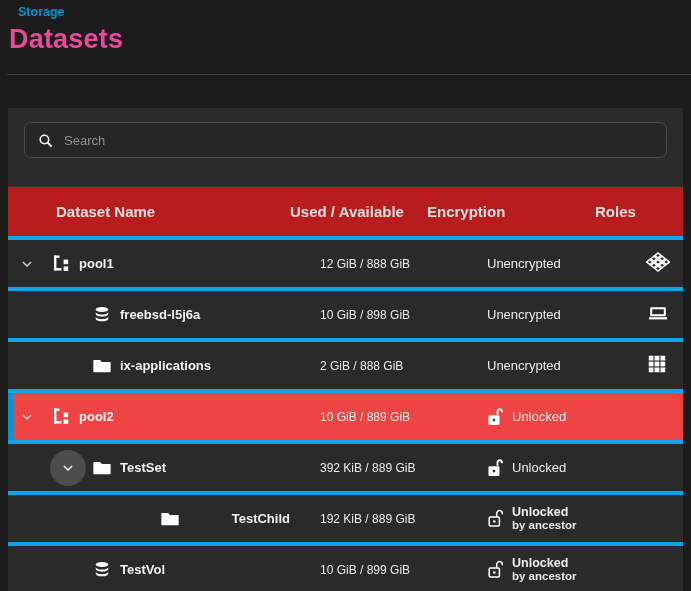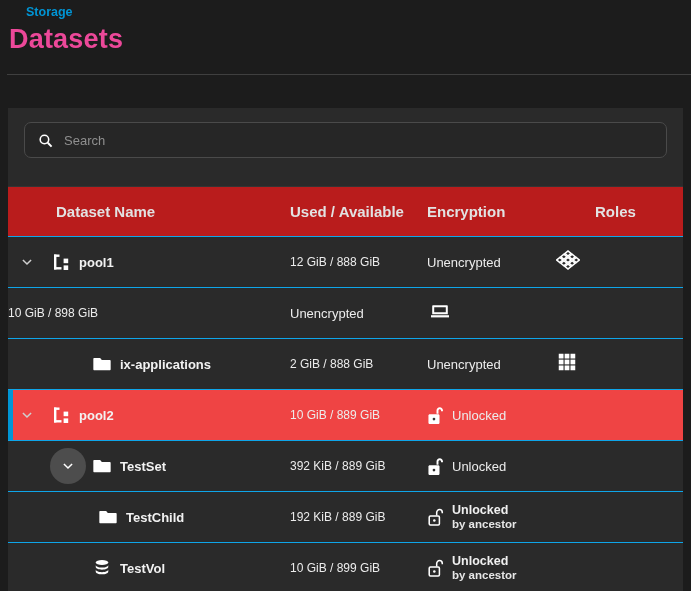--- a/index.html
+++ b/index.html
@@ -5,21 +5,21 @@
   * { margin:0; padding:0; box-sizing:border-box; }
   html,body { background:#111; }
   #screen {
     position:relative; width:691px; height:591px; overflow:hidden;
     background:#1c1c1c;
     font-family:"Liberation Sans", sans-serif;
     -webkit-font-smoothing:antialiased;
   }
   
   .breadcrumb {
-    position:absolute; left:26px; top:5px;
+    position:absolute; left:18px; top:5px;
     font-size:12.5px; font-weight:700; color:#0095d5; cursor:pointer;
   }
   .page-title {
     position:absolute; left:9px; top:24px;
     font-size:27px; font-weight:700; color:#ec4899; letter-spacing:.2px;
   }
   .title-divider {
     position:absolute; left:7px; right:0; top:74px;
     height:1px; background:#3f3f3f;
   }
@@ -45,31 +45,31 @@
   .thead, .row {
     display:grid; grid-template-columns:282px 137px 128px 1fr;
     align-items:center;
   }
   .thead {
     height:50px; background:#b91c1c; border-top:1px solid #343434;
     color:#e2e2e2; font-size:15px; font-weight:700;
   }
   .th-name { padding-left:48px; }
   .row {
-    height:51px; background:#2a2a2a; border-top:1px solid #0ea5e9;
-    position:relative; cursor:pointer;
+    height:51px; background:#2a2a2a; border-top:4px solid #0ea5e9;
+    position:relative; cursor:pointer;gap:30px;
   }
   .row.selected { background:#ef4444; }
   .sel-bar {
     position:absolute; left:0; top:0; bottom:0; width:5px; background:#0095d5;
   }
   .name-cell { display:flex; align-items:center; min-width:0; }
   .lvl1 .name-cell { padding-left:1px; }
   .lvl2 .name-cell { padding-left:42px; }
-  .lvl3 .name-cell { padding-left:48px; }
+  .lvl3 .name-cell { padding-left:66px;justify-content:space-between; }
   .expander {
     width:36px; height:36px; flex:0 0 36px; border-radius:50%;
     display:flex; align-items:center; justify-content:center; cursor:pointer;
   }
   .expander.circled { background:#4d4d4d; }
   .type-icon {
     width:20px; height:20px; flex:0 0 20px; margin:0 8px 0 6px;
     display:flex; align-items:center; justify-content:center;
   }
   .ds-name { color:#f2f2f2; font-size:13px; font-weight:700; white-space:nowrap; }
@@ -147,20 +147,31 @@
               <rect x="-8" y="3.6" width="4.4" height="4.4"></rect>
                 <rect x="-2.2" y="3.6" width="4.4" height="4.4"></rect>
                 <rect x="3.6" y="3.6" width="4.4" height="4.4"></rect>
             </g>
           </svg>
         </span>
       </div>
     </div>
 
     <div class="row lvl2">
+      <div class="name-cell">
+        <span class="expander"></span>
+        <span class="type-icon">
+          <svg width="20" height="20" viewBox="0 0 24 24" fill="#ffffff">
+            <ellipse cx="12" cy="5.4" rx="7.5" ry="3.1"></ellipse>
+            <path d="M4.5 8.4c0 1.72 3.36 3.1 7.5 3.1s7.5-1.38 7.5-3.1v2.5c0 1.72-3.36 3.1-7.5 3.1s-7.5-1.38-7.5-3.1z"></path>
+            <path d="M4.5 13.9c0 1.72 3.36 3.1 7.5 3.1s7.5-1.38 7.5-3.1v2.5c0 1.72-3.36 3.1-7.5 3.1s-7.5-1.38-7.5-3.1z"></path>
+          </svg>
+        </span>
+        <span class="ds-name">freebsd-l5j6a</span>
+      </div>
       <div class="used-cell">10 GiB / 898 GiB</div>
       <div class="enc-cell">
           <span>Unencrypted</span>
         </div>
       <div class="roles-cell">
         <span>
           <svg width="24" height="24" viewBox="0 0 24 24" fill="#ffffff">
             <path fill-rule="evenodd" d="M5.2 6.2h13.6c.6 0 1 .45 1 1v8H4.2v-8c0-.55.4-1 1-1zm1 2v5h11.6v-5z"></path>
             <rect x="3" y="16.2" width="18" height="2.2"></rect>
           </svg>

